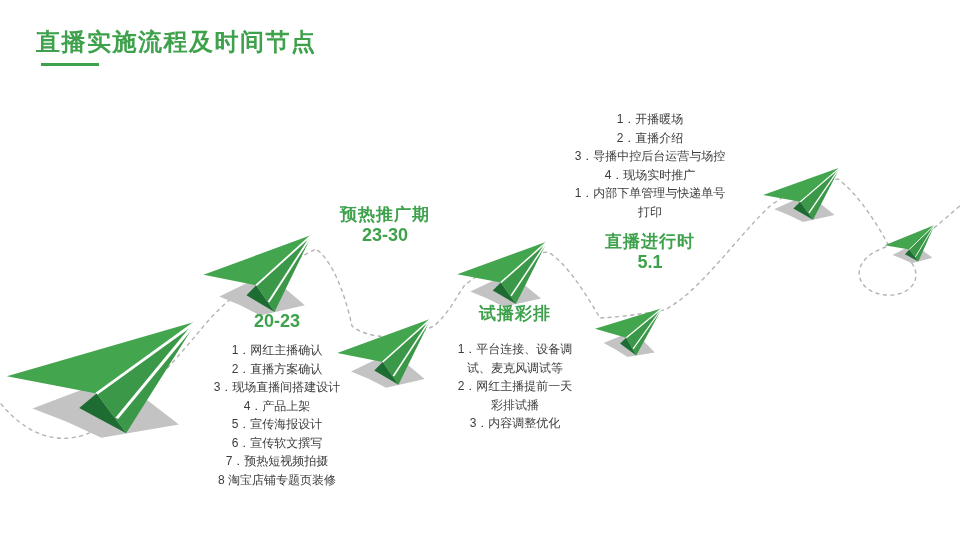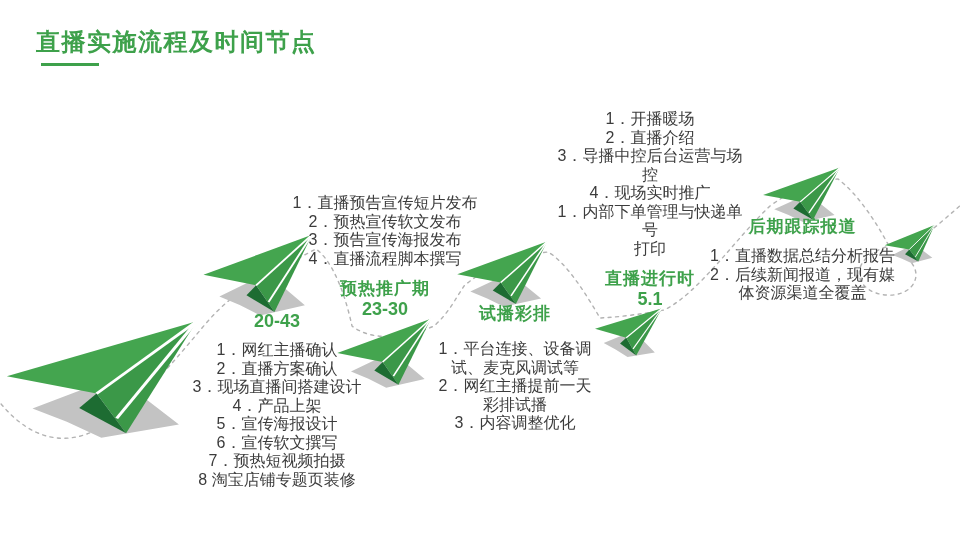--- a/index.html
+++ b/index.html
@@ -51,21 +51,21 @@
   .phase-title{
     font-size:17px;font-weight:bold;color:var(--green);
     line-height:21px;letter-spacing:1px;
   }
   .phase-dates{
     font-size:18px;font-weight:bold;color:var(--green);line-height:21px;
   }
   .phase-items{margin-top:10px;}
   .list-first .phase-items{margin-top:0;}
   .list-first .phase-heading{margin-top:10px;}
-  .item-line{font-size:16px;color:var(--body);line-height:18.5px;}
+  .item-line{font-size:12px;color:var(--body);line-height:18.5px;}
   #sec0{left:177px;top:311px;width:200px;}
   #sec0 .phase-items{margin-top:9px;}
   #sec1{left:290px;top:194px;width:190px;}
   #sec2{left:425px;top:303px;width:180px;}
   #sec2 .phase-items{margin-top:16px;}
   #sec3{left:555px;top:110px;width:190px;}
   #sec3 .phase-heading{}
   #sec4{left:710px;top:216px;width:185px;}
 </style>
 </head>
@@ -127,40 +127,34 @@
     </svg>
   <svg id="plane-6" class="plane" viewBox="0 0 120 92" preserveAspectRatio="none">
       <use href="#plane-sym"></use>
     </svg>
   <svg id="plane-7" class="plane" viewBox="0 0 120 92" preserveAspectRatio="none">
       <use href="#plane-sym"></use>
     </svg>
 
   <section id="sec0" class="phase">
       <div class="phase-heading">
-        <div class="phase-dates">20-43</div>
+        <div class="phase-dates">20-23</div>
       </div>
       <div class="phase-items">
         <div class="item-line">1．网红主播确认</div>
         <div class="item-line">2．直播方案确认</div>
         <div class="item-line">3．现场直播间搭建设计</div>
         <div class="item-line">4．产品上架</div>
         <div class="item-line">5．宣传海报设计</div>
         <div class="item-line">6．宣传软文撰写</div>
         <div class="item-line">7．预热短视频拍摄</div>
         <div class="item-line">8 淘宝店铺专题页装修</div>
       </div>
     </section>
   <section id="sec1" class="phase list-first">
-      <div class="phase-items">
-        <div class="item-line">1．直播预告宣传短片发布</div>
-        <div class="item-line">2．预热宣传软文发布</div>
-        <div class="item-line">3．预告宣传海报发布</div>
-        <div class="item-line">4．直播流程脚本撰写</div>
-      </div>
       <div class="phase-heading">
         <div class="phase-title">预热推广期</div>
         <div class="phase-dates">23-30</div>
       </div>
     </section>
   <section id="sec2" class="phase">
       <div class="phase-heading">
         <div class="phase-title">试播彩排</div>
       </div>
       <div class="phase-items">
@@ -178,24 +172,14 @@
         <div class="item-line">3．导播中控后台运营与场控</div>
         <div class="item-line">4．现场实时推广</div>
         <div class="item-line">1．内部下单管理与快递单号</div>
         <div class="item-line">打印</div>
       </div>
       <div class="phase-heading">
         <div class="phase-title">直播进行时</div>
         <div class="phase-dates">5.1</div>
       </div>
     </section>
-  <section id="sec4" class="phase">
-      <div class="phase-heading">
-        <div class="phase-title">后期跟踪报道</div>
-      </div>
-      <div class="phase-items">
-        <div class="item-line">1．直播数据总结分析报告</div>
-        <div class="item-line">2．后续新闻报道，现有媒</div>
-        <div class="item-line">体资源渠道全覆盖</div>
-      </div>
-    </section>
 
 </div>
 
 </body></html>

